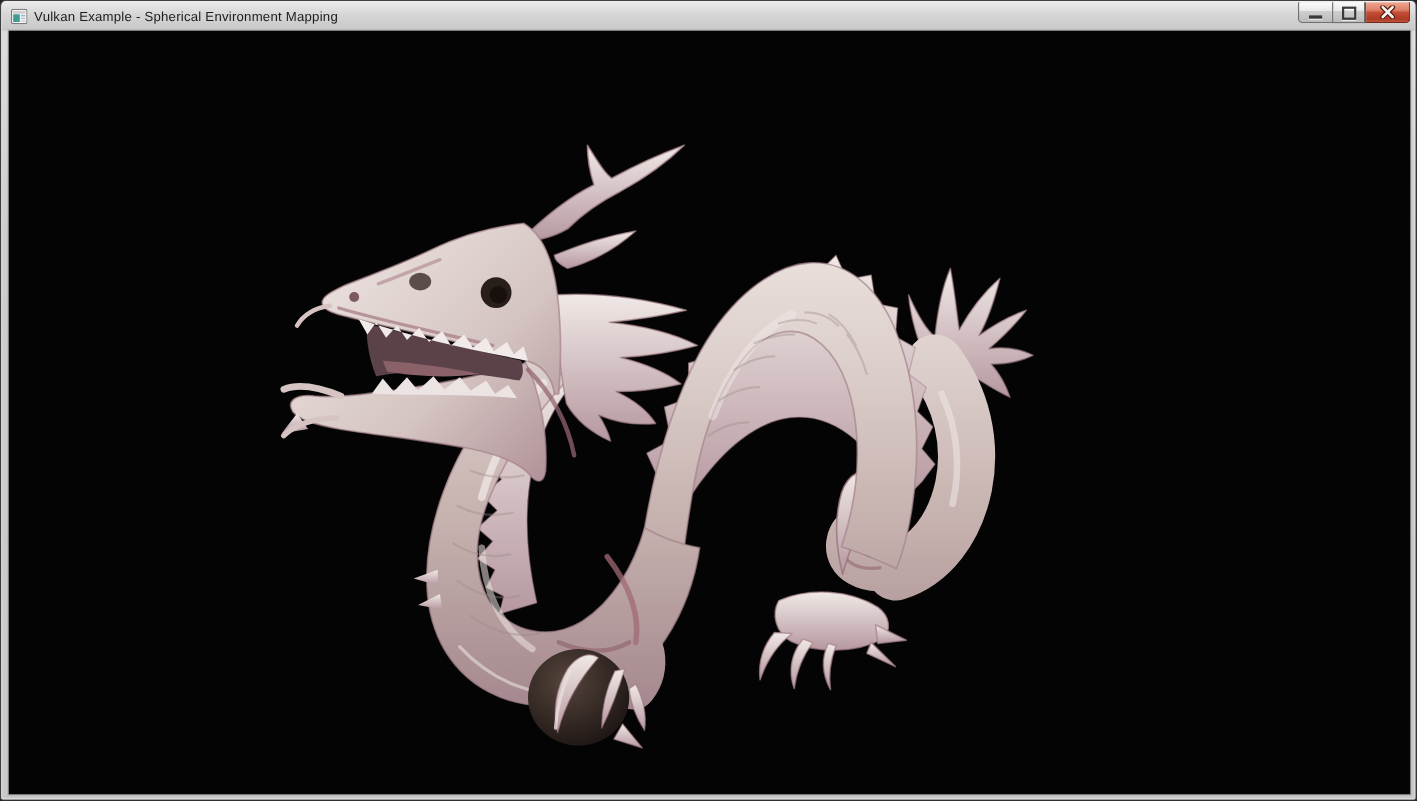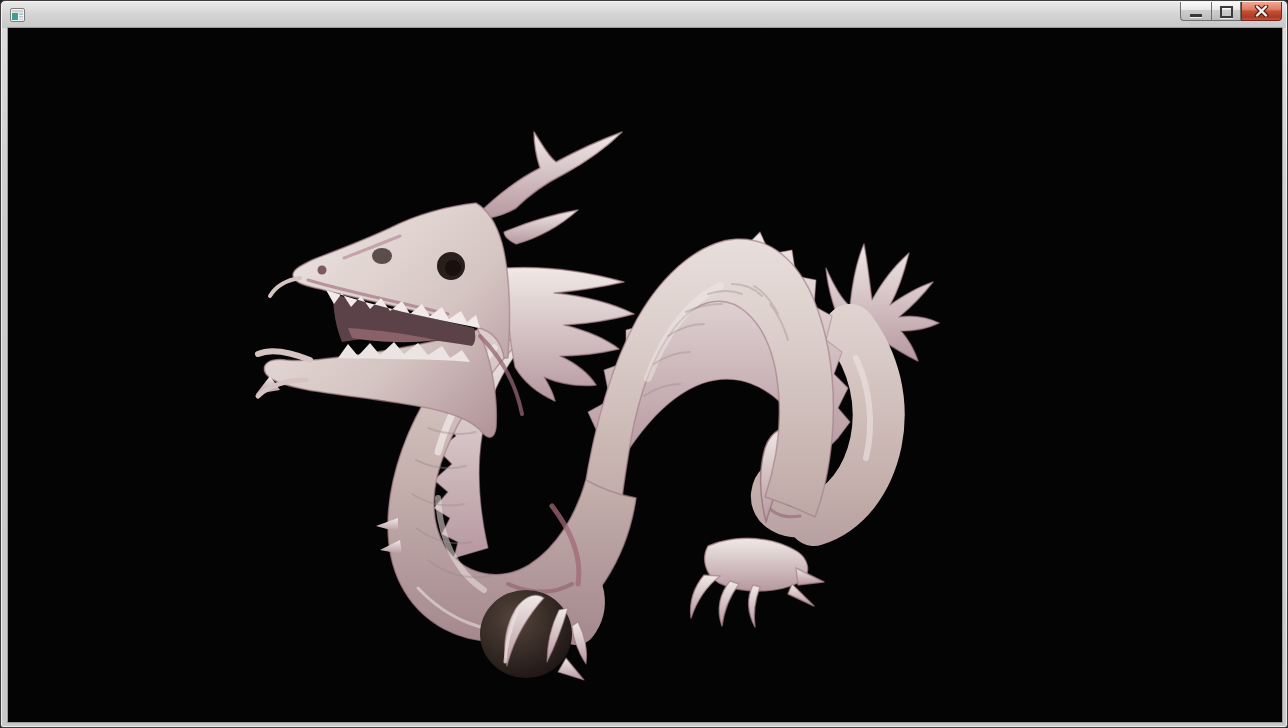--- a/index.html
+++ b/index.html
@@ -52,20 +52,21 @@
 
   <div class="titlebar">
     <svg class="app-icon" viewBox="0 0 15 14">
       <rect x="0.5" y="0.5" width="14" height="13" rx="1.5" fill="#f4f4f4" stroke="#7d7d7d"></rect>
       <rect x="2" y="2" width="11" height="2.5" fill="#cfcfcf"></rect>
       <rect x="2" y="5" width="6" height="7" fill="#3e9e94"></rect>
       <rect x="9" y="5.5" width="4" height="1.4" fill="#9fb6c9"></rect>
       <rect x="9" y="8" width="4" height="1.4" fill="#b9c6d2"></rect>
       <rect x="9" y="10.5" width="4" height="1.4" fill="#cdd6de"></rect>
     </svg>
+    <span class="title-text">Vulkan Example - Spherical Environment Mapping</span>
 
     <div class="controls">
       <button class="ctl-btn ctl-min">
         <span class="glyph-min"></span>
       </button>
       <button class="ctl-btn ctl-max">
         <span class="glyph-max"></span>
       </button>
       <button class="ctl-btn ctl-close">
         <svg width="15" height="12" viewBox="0 0 15 12">

